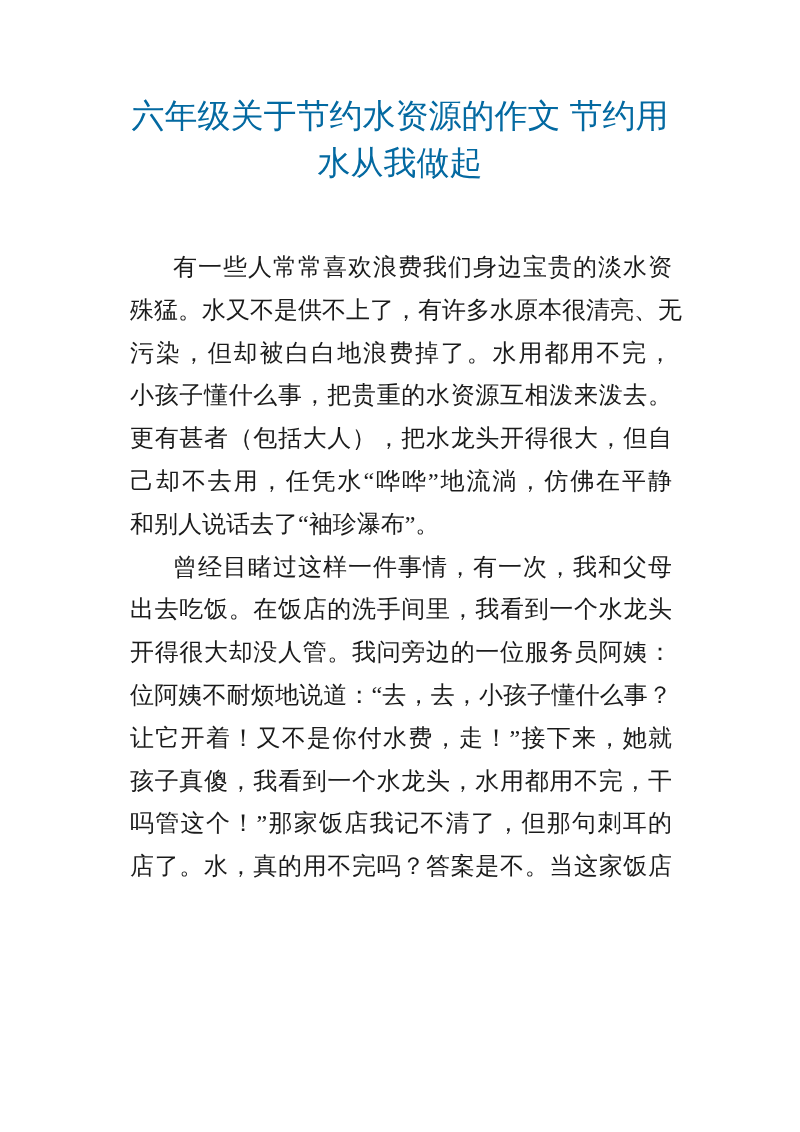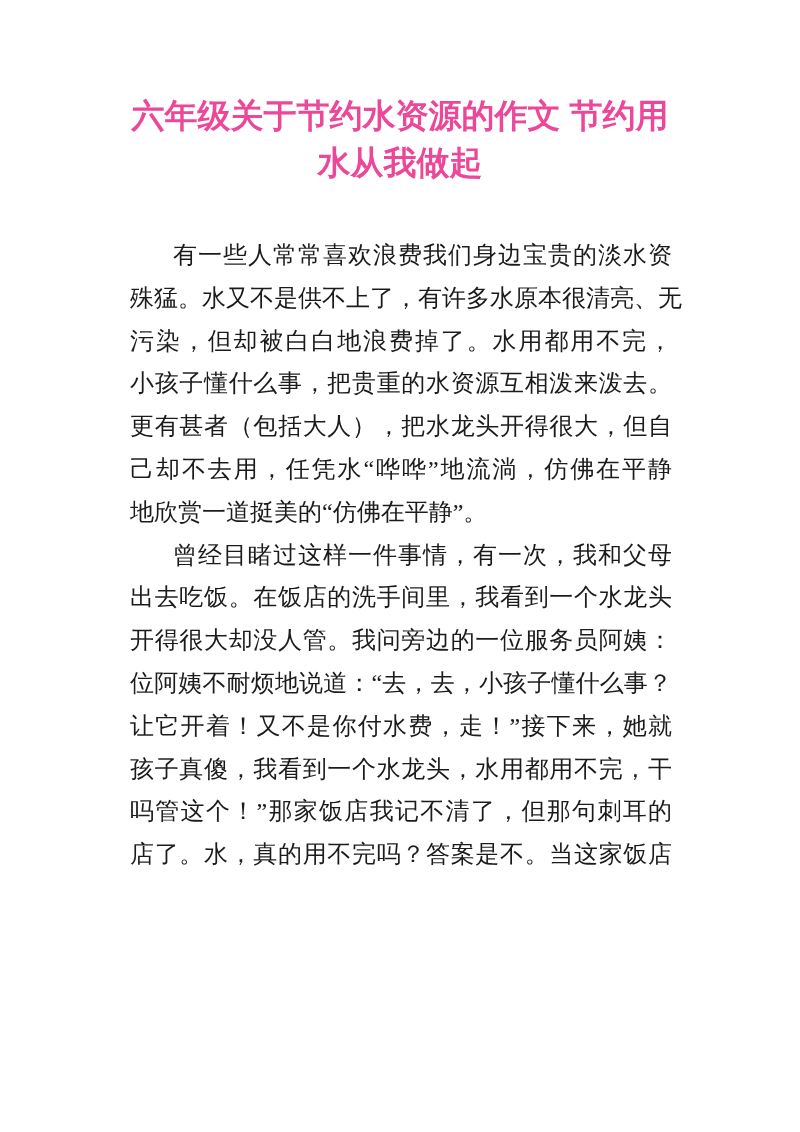--- a/index.html
+++ b/index.html
@@ -13,28 +13,28 @@
     height: 1132px;
     background: #ffffff;
     overflow: hidden;
     color: #1b1b1b;
   }
   .essay-title {
     margin: 92px auto 0 auto;
     width: 580px;
     text-align: center;
     font-family: "Liberation Sans", "DejaVu Sans", sans-serif;
-    font-weight: bold;
+    font-weight: normal;
     font-size: 33px;
     line-height: 47px;
-    color: #ec4899;
+    color: #0369a1;
     letter-spacing: 0px;
   }
   .essay-body {
-    margin: 48px 128px 0 130px;
+    margin: 60px 128px 0 130px;
     font-family: "Liberation Serif", "DejaVu Serif", serif;
     font-size: 24px;
     line-height: 42.8px;
     color: #1b1b1b;
   }
   .tline {
     text-align: justify;
     text-align-last: justify;
     white-space: nowrap;
     overflow: visible;
@@ -58,21 +58,21 @@
 
   <div class="essay-body">
 
     <div class="paragraph">
       <div class="tline first">有一些人常常喜欢浪费我们身边宝贵的淡水资</div>
       <div class="tline">殊猛。水又不是供不上了，有许多水原本很清亮、无</div>
       <div class="tline">污染，但却被白白地浪费掉了。水用都用不完，</div>
       <div class="tline">小孩子懂什么事，把贵重的水资源互相泼来泼去。</div>
       <div class="tline">更有甚者（包括大人），把水龙头开得很大，但自</div>
       <div class="tline">己却不去用，任凭水“哗哗”地流淌，仿佛在平静</div>
-      <div class="tline plast">地欣赏一道挺美的“仿佛在平静”。</div>
+      <div class="tline plast">和别人说话去了“袖珍瀑布”。</div>
     </div>
 
     <div class="paragraph">
       <div class="tline first">曾经目睹过这样一件事情，有一次，我和父母</div>
       <div class="tline">出去吃饭。在饭店的洗手间里，我看到一个水龙头</div>
       <div class="tline">开得很大却没人管。我问旁边的一位服务员阿姨：</div>
       <div class="tline">位阿姨不耐烦地说道：“去，去，小孩子懂什么事？</div>
       <div class="tline">让它开着！又不是你付水费，走！”接下来，她就</div>
       <div class="tline">孩子真傻，我看到一个水龙头，水用都用不完，干</div>
       <div class="tline">吗管这个！”那家饭店我记不清了，但那句刺耳的</div>

